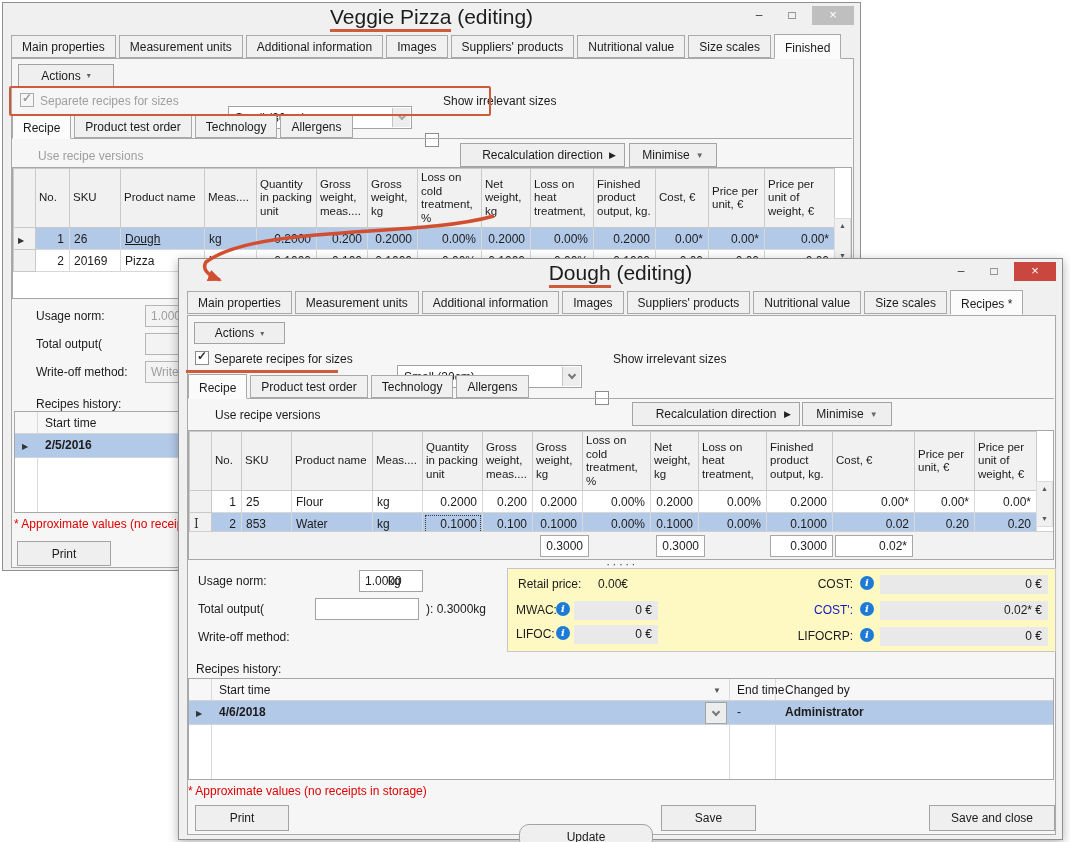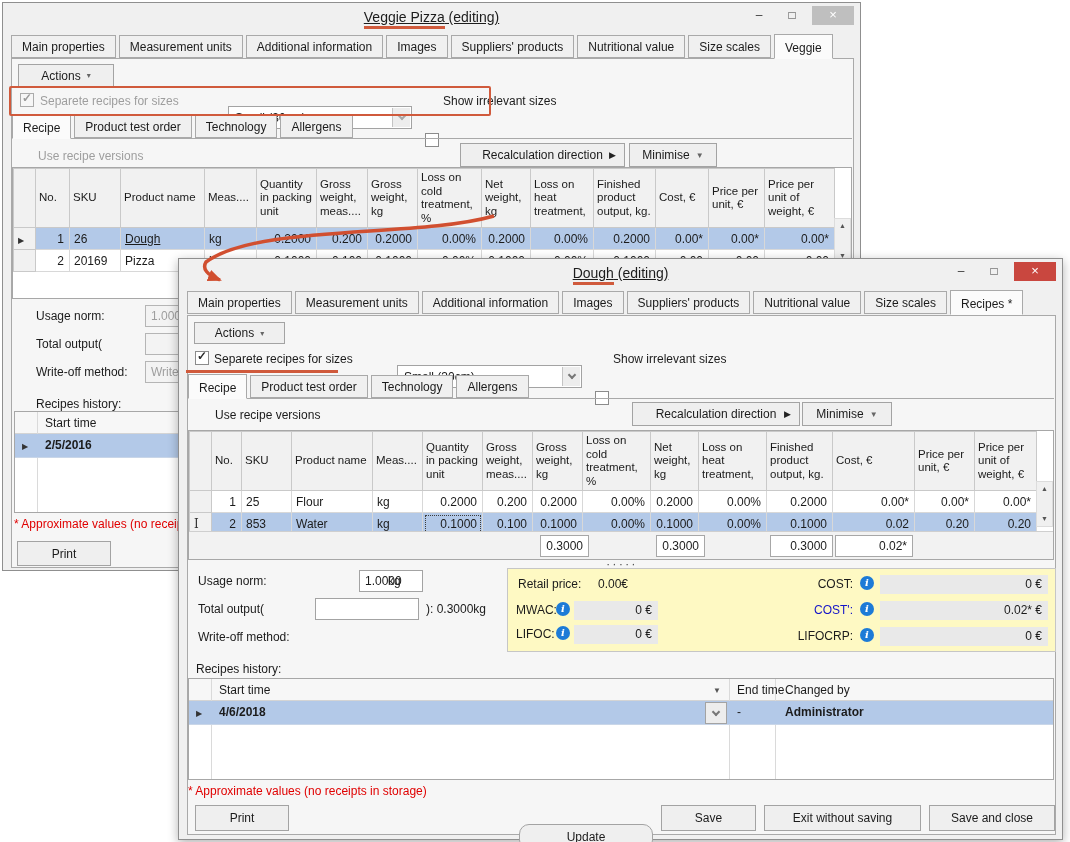--- a/index.html
+++ b/index.html
@@ -5,21 +5,21 @@
   * { box-sizing: border-box; margin: 0; padding: 0; }
   html,body { width:1070px; height:842px; }
   body {
     background:#ffffff;
     font-family:"Liberation Sans", sans-serif;
     font-size:12px; color:#1b1b1b;
     position:relative; overflow:hidden;
   }
   .window { position:absolute; background:#f0f0f0; border:1px solid #8f8f8f; }
   .titlebar { height:28px; position:relative; text-align:center; }
-  .wtitle { font-size:14px; line-height:28px; color:#1c1c1c;text-decoration:underline; }
+  .wtitle { font-size:21px; line-height:28px; color:#1c1c1c; }
   .t-underline { border-bottom:3px solid #d05a3c; padding-bottom:1px; }
   .win-controls { position:absolute; right:6px; top:3px; display:flex; gap:7px; align-items:center; }
   .win-btn { width:26px; height:19px; text-align:center; line-height:18px; font-size:12px; color:#3c3c3c; cursor:default; }
   .win-btn.close-gray { width:42px; background:#bfbfbf; color:#ffffff; font-size:13px; }
   .win-btn.close-red  { width:42px; background:#c9473f; color:#ffffff; font-size:13px; }
 
   .tabs { position:absolute; display:flex; align-items:flex-end; z-index:4; }
   .tab { border:1px solid #a9a9a9; background:#f0f0f0; padding:4px 10px 3px; margin-right:3px;
          white-space:nowrap; cursor:default; }
   .tab.active { background:#fbfbfb; border-bottom:1px solid #fbfbfb; padding-top:6px; margin-bottom:-1px; z-index:5; }
@@ -109,21 +109,21 @@
   </div>
 
   <div class="tabs" style="left:8px;top:31px;width:843px;">
     <div class="tab">Main properties</div>
     <div class="tab">Measurement units</div>
     <div class="tab">Additional information</div>
     <div class="tab">Images</div>
     <div class="tab">Suppliers' products</div>
     <div class="tab">Nutritional value</div>
     <div class="tab">Size scales</div>
-    <div class="tab active">Veggie</div>
+    <div class="tab active">Finished</div>
   </div>
 
   <div class="content" style="left:8px;top:55px;width:843px;height:510px;">
     <div class="btn" style="left:6px;top:5px;width:96px;height:23px;">
       <span>Actions</span>
       <span class="dd">▾</span>
     </div>
 
     <div class="hl-box" style="left:-3px;top:27px;width:482px;height:30px;"></div>
     <span class="cb disabled" style="left:8px;top:34px;"><span class="cm">✓</span></span>
@@ -485,23 +485,20 @@
 
     <div class="btn" style="left:7px;top:489px;width:94px;height:26px;">
         <span>Print</span>
       </div>
     <div class="btn" style="left:331px;top:508px;width:134px;height:26px;border-radius:10px;">
         <span>Update</span>
       </div>
     <div class="btn" style="left:473px;top:489px;width:95px;height:26px;text-align:right;">
         <span>Save</span>
       </div>
-    <div class="btn" style="left:576px;top:489px;width:157px;height:26px;">
-        <span>Exit without saving</span>
-      </div>
     <div class="btn" style="left:741px;top:489px;width:126px;height:26px;">
         <span>Save and close</span>
       </div>
   </div>
 </div>
 
 <svg width="1070" height="842" style="position:absolute;left:0;top:0;z-index:60;pointer-events:none;">
   <defs>
     <marker id="ah" markerUnits="userSpaceOnUse" markerWidth="18" markerHeight="16" refX="12" refY="6" orient="auto">
       <path d="M0,0 L14,6 L0,12 z" fill="#d14f30"></path>

